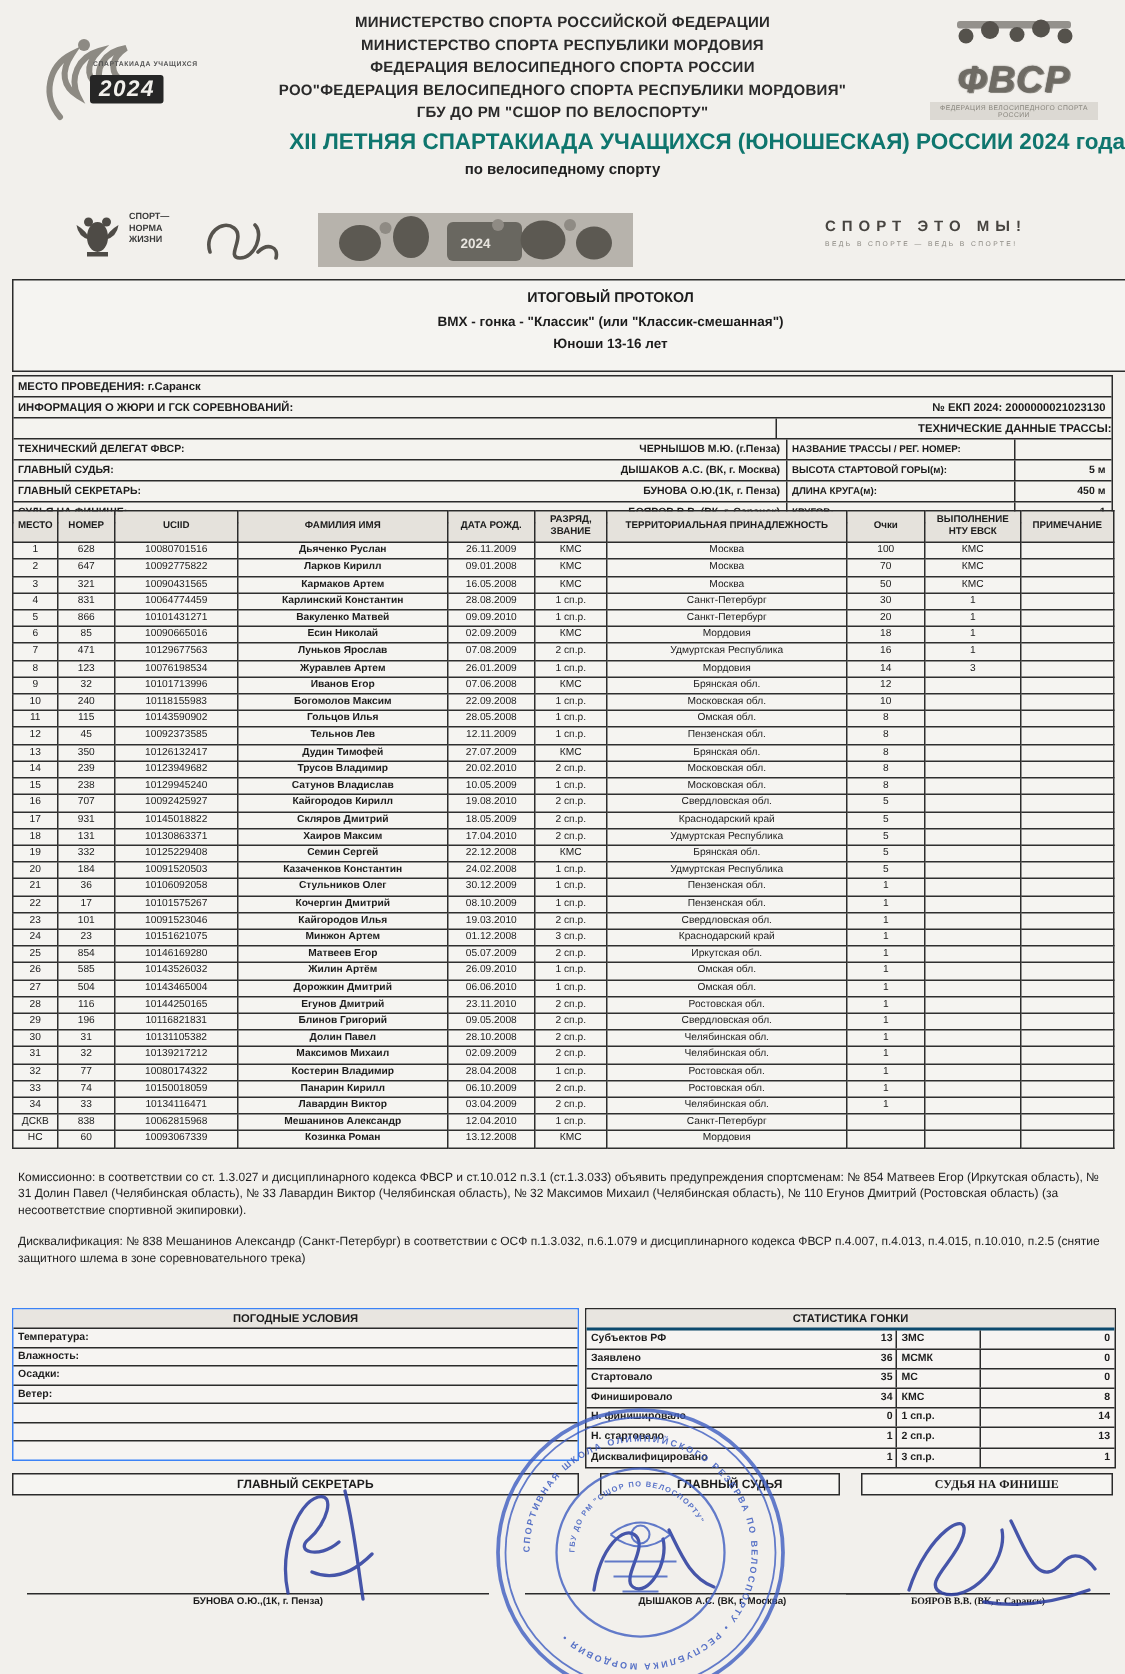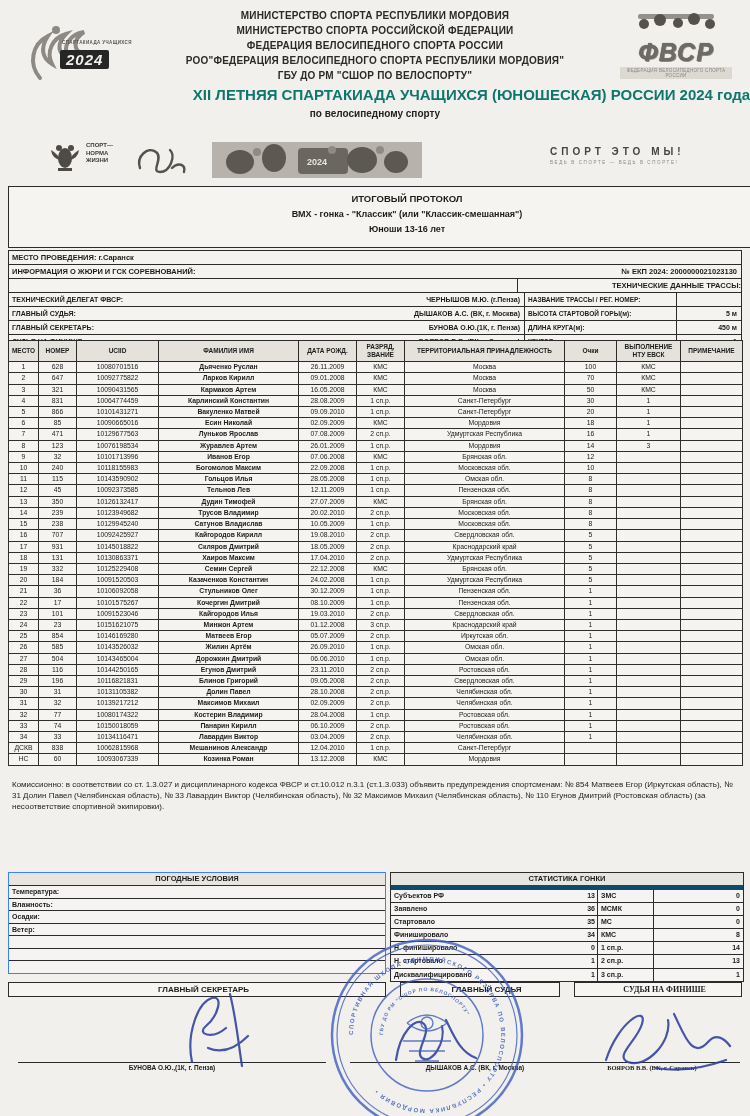--- a/index.html
+++ b/index.html
@@ -62,21 +62,21 @@
   td.c-name{font-weight:600;}
   
   #comments{top:779px;left:12px;width:726px;font-size:8px;line-height:1.38;color:#1d1d1d;}
   #comments .para2{margin-top:10px;}
   
   #weather-box{top:872px;left:8px;width:376px;border:1px solid #3b82f6;background:rgba(255,255,255,.3);}
   #weather-title{font-size:7.5px;font-weight:800;text-align:center;border-bottom:1px solid #2b2b2b;height:12px;line-height:12px;background:#e8e5e0;}
   .weather-row{height:11.5px;border-bottom:1px solid #2b2b2b;font-size:7px;font-weight:700;padding-left:3px;line-height:11.5px;}
   .weather-row:last-child{border-bottom:none;}
   #stats-box{top:872px;left:390px;width:352px;border:1px solid #2b2b2b;background:rgba(255,255,255,.3);}
-  #stats-title{font-size:7.5px;font-weight:800;text-align:center;border-bottom:5px solid #0c4a6e;height:12px;line-height:12px;background:#e8e5e0;}
+  #stats-title{font-size:7.5px;font-weight:800;text-align:center;border-bottom:2px solid #0c4a6e;height:12px;line-height:12px;background:#e8e5e0;}
   .stats-row{display:flex;height:12.1px;border-bottom:1px solid #2b2b2b;font-size:7px;line-height:12.1px;}
   .stats-row:last-child{border-bottom:none;}
   .st-label{flex:1;padding-left:3px;font-weight:700;white-space:nowrap;}
   .st-val{width:22px;text-align:right;padding-right:2px;border-right:1px solid #2b2b2b;font-weight:700;}
   .st-label2{width:52px;padding-left:3px;border-right:1px solid #2b2b2b;font-weight:700;}
   .st-val2{width:86px;text-align:right;padding-right:3px;font-weight:700;}
   
   #sig-section{top:982px;left:8px;width:734px;height:100px;}
   .sig-col{position:absolute;top:0;}
   .sig-title{border:1px solid #2b2b2b;background:rgba(255,255,255,.35);font-size:8px;font-weight:800;text-align:center;height:13px;line-height:13px;padding-left:13px;}
@@ -88,22 +88,22 @@
   #sig-col-judge .sig-nameline{top:80px;left:-50px;right:-40px;}
   #sig-col-finish .sig-nameline{top:80px;left:-10px;right:2px;}
   .ink{stroke:#2e3f9f;stroke-width:2.2;fill:none;stroke-linecap:round;opacity:.88;}
   .stamp-ink{stroke:#3d5cc0;fill:none;opacity:.8;}
   .stamp-text{fill:#3d5cc0;font-size:6px;font-weight:700;letter-spacing:1.5px;opacity:.85;}
 </style>
 </head>
 <body>
 
 <div class="abs" id="org-block">
+  <div class="org-line">МИНИСТЕРСТВО СПОРТА РОССИЙСКОЙ ФЕДЕРАЦИИ</div>
   <div class="org-line">МИНИСТЕРСТВО СПОРТА РЕСПУБЛИКИ МОРДОВИЯ</div>
-  <div class="org-line">МИНИСТЕРСТВО СПОРТА РОССИЙСКОЙ ФЕДЕРАЦИИ</div>
   <div class="org-line">ФЕДЕРАЦИЯ ВЕЛОСИПЕДНОГО СПОРТА РОССИИ</div>
   <div class="org-line">РОО"ФЕДЕРАЦИЯ ВЕЛОСИПЕДНОГО СПОРТА РЕСПУБЛИКИ МОРДОВИЯ"</div>
   <div class="org-line">ГБУ ДО РМ "СШОР ПО ВЕЛОСПОРТУ"</div>
 </div>
 <div class="abs" id="main-title">XII ЛЕТНЯЯ СПАРТАКИАДА УЧАЩИХСЯ (ЮНОШЕСКАЯ) РОССИИ 2024 года</div>
 <div class="abs" id="sub-title">по велосипедному спорту</div>
 
 <div class="abs" id="logo-left">
   <svg width="120" height="86">
     <path d="M14,64 C2,50 6,30 22,22 C14,34 16,44 26,50 C20,38 26,24 40,20 C30,30 32,40 42,44 C36,32 44,20 58,18 C46,26 48,36 56,40" fill="none" stroke="#8d8a83" stroke-width="4" stroke-linecap="round"></path>
@@ -675,20 +675,21 @@
           <td></td>
           <td></td>
           <td></td>
         </tr>
       </tbody>
   </table>
 </div>
 
 <div class="abs" id="comments">
   <div class="para1">Комиссионно: в соответствии со ст. 1.3.027 и дисциплинарного кодекса ФВСР и ст.10.012 п.3.1 (ст.1.3.033) объявить предупреждения спортсменам: № 854 Матвеев Егор (Иркутская область), № 31 Долин Павел (Челябинская область), № 33 Лавардин Виктор (Челябинская область), № 32 Максимов Михаил (Челябинская область), № 110 Егунов Дмитрий (Ростовская область) (за несоответствие спортивной экипировки).</div>
+  <div class="para2">Дисквалификация: № 838 Мешанинов Александр (Санкт-Петербург) в соответствии с ОСФ п.1.3.032, п.6.1.079 и дисциплинарного кодекса ФВСР п.4.007, п.4.013, п.4.015, п.10.010, п.2.5 (снятие защитного шлема в зоне соревновательного трека)</div>
 </div>
 
 <div class="abs" id="weather-box">
   <div id="weather-title">ПОГОДНЫЕ УСЛОВИЯ</div>
   <div id="weather-rows">
       <div class="weather-row">Температура:</div>
       <div class="weather-row">Влажность:</div>
       <div class="weather-row">Осадки:</div>
       <div class="weather-row">Ветер:</div>
       <div class="weather-row"></div>

